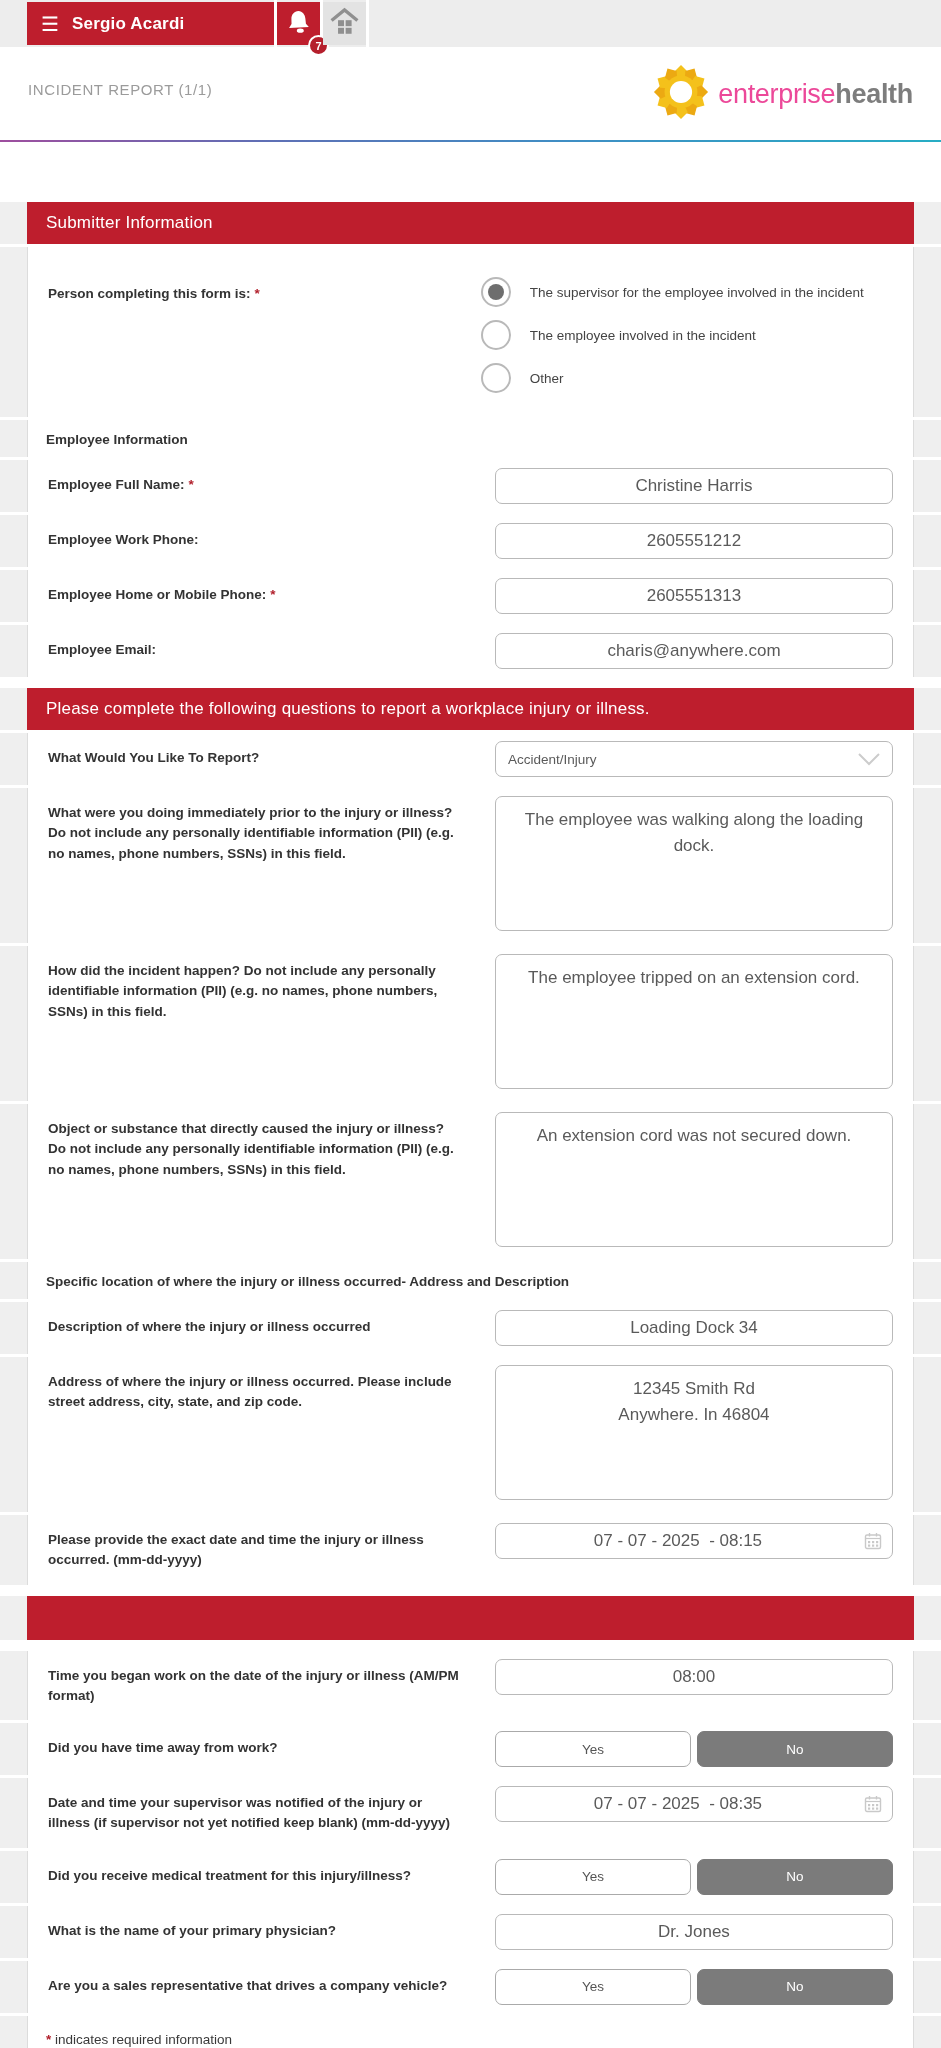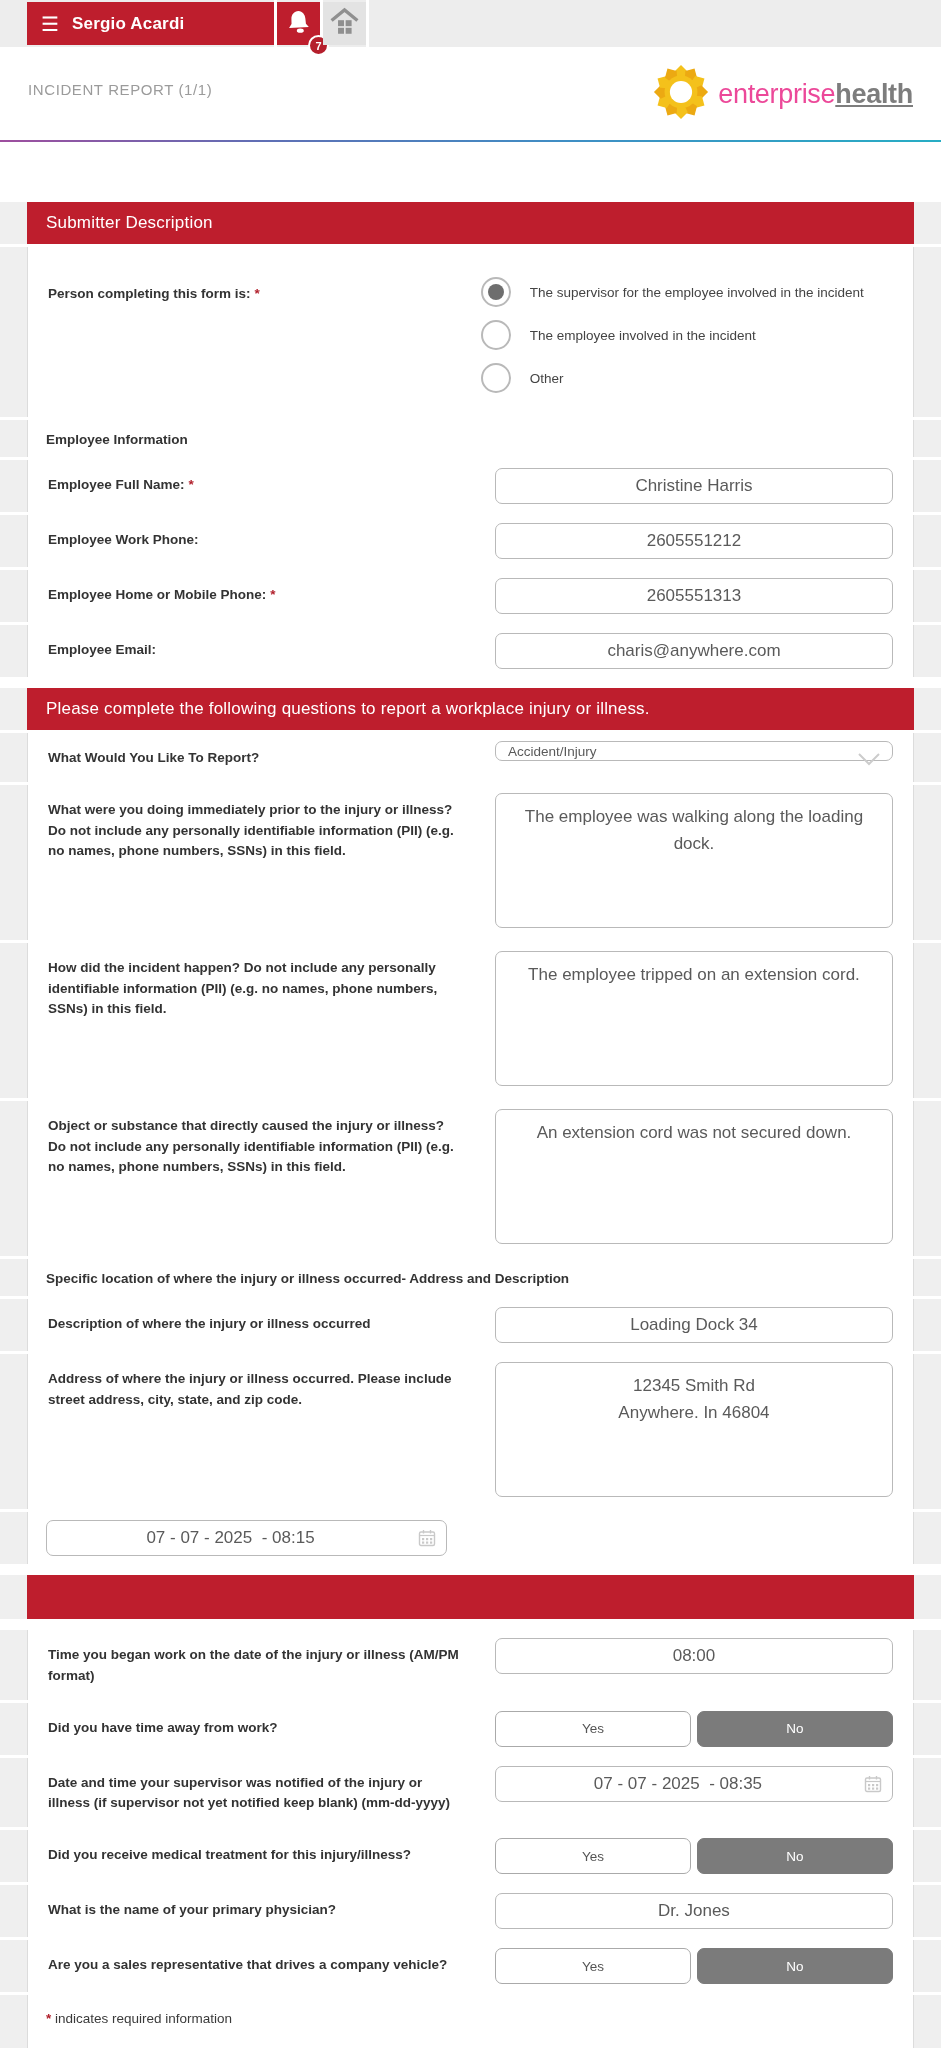--- a/index.html
+++ b/index.html
@@ -22,21 +22,21 @@
   .badge{position:absolute;right:-9px;bottom:-11px;width:21px;height:21px;border-radius:50%;
          background:var(--badge);border:2px solid #fff;color:#fff;font-size:11px;font-weight:bold;
          display:flex;align-items:center;justify-content:center;}
 
   
   .pagehead{height:93px;position:relative;background:#fff;}
   .pagetitle{position:absolute;left:28px;top:34px;font-size:15px;letter-spacing:.6px;color:#9b9b9b;}
   .brand{position:absolute;right:28px;top:16px;display:flex;align-items:center;gap:8px;}
   .brandtext{font-size:27px;letter-spacing:-.3px;}
   .brandlight{color:#ec4899;}
-  .brandbold{color:#7d7d7d;font-weight:bold;text-decoration:underline;}
+  .brandbold{color:#7d7d7d;font-weight:bold;}
   .gradline{height:2px;background:linear-gradient(90deg,#9e4e9e 0%,#5f6fb5 28%,#3f8ec4 60%,#27adc4 100%);}
   .whitegap{height:60px;background:#fff;}
 
   
   .band{position:relative;margin:0 27px 3px;background:#fff;border-left:1px solid #dcdcdc;border-right:1px solid #dcdcdc;}
   .band::before,.band::after{content:"";position:absolute;top:0;bottom:0;width:27px;background:#efefef;}
   .band::before{left:-28px;}
   .band::after{right:-28px;}
   .band.redbar{background:var(--red);border-color:var(--red);color:#fff;padding:11px 18px;font-size:17px;letter-spacing:.2px;}
   .band.redbar.empty{height:44px;padding:0;}
@@ -44,21 +44,21 @@
 
   .row{display:flex;padding:8px 20px 8px 18px;}
   .lbl{width:452px;padding:7px 34px 6px 2px;font-weight:bold;font-size:13.5px;color:#333;line-height:1.5;}
   .ctl{width:401px;position:relative;}
   .req{color:#b1202c;font-weight:bold;margin-left:4px;}
   .heading-band{padding:12px 18px 10px;font-weight:bold;font-size:13.5px;color:#333;}
 
   .tb{width:100%;height:36px;border:1px solid #b9b9b9;border-radius:7px;padding:0 12px;font-size:17px;
       color:#5a5a5a;background:#fff;font-family:inherit;outline:none;text-align:center;}
   textarea.tb{height:135px;padding:10px 12px;resize:none;line-height:1.55;}
-  .selectbox{width:100%;height:20px;border:1px solid #b9b9b9;border-radius:7px;padding:0 40px 0 12px;
+  .selectbox{width:100%;height:36px;border:1px solid #b9b9b9;border-radius:7px;padding:0 40px 0 12px;
              font-size:13.5px;color:#5a5a5a;display:flex;align-items:center;cursor:pointer;background:#fff;}
   .chev{position:absolute;right:12px;top:11px;}
   .dateinput{padding-right:44px;}
   .calicon{position:absolute;right:11px;top:9px;cursor:pointer;}
 
   
   .radioband{padding:18px 20px 24px 18px;}
   .radiorow{display:flex;align-items:center;gap:19px;margin-bottom:13px;cursor:pointer;}
   .radio{width:30px;height:30px;border:2px solid #b9b9b9;border-radius:50%;position:relative;flex:none;background:#fff;}
   .radio.sel::after{content:"";position:absolute;inset:5px;border-radius:50%;background:#6e6e6e;}
@@ -151,21 +151,21 @@
           <circle cx="30" cy="30" r="11.5" fill="#fff"></circle>
         </g>
       </svg>
     </span>
     <span class="brandtext"><span class="brandlight">enterprise</span><span class="brandbold">health</span></span>
   </div>
 </div>
 <div class="gradline"></div>
 <div class="whitegap"></div>
 
-<div class="band redbar">Submitter Description</div>
+<div class="band redbar">Submitter Information</div>
 
 <div class="band radioband">
   <div class="row" style="padding:0;margin-top:12px;">
     <div class="lbl"><span>Person completing this form is:</span><span class="req">*</span></div>
     <div class="ctl" style="width:430px;">
       <div class="radiorow">
         <span class="radio sel"></span>
         <span class="radiolabel">The supervisor for the employee involved in the incident</span>
       </div>
       <div class="radiorow">
@@ -260,20 +260,21 @@
 <div class="band">
   <div class="row">
     <div class="lbl">Address of where the injury or illness occurred. Please include street address, city, state, and zip code.</div>
     <div class="ctl"><textarea class="tb" style="">12345 Smith Rd
 Anywhere. In 46804</textarea></div>
   </div>
 </div>
 
 <div class="band">
   <div class="row">
+    <div class="lbl">Please provide the exact date and time the injury or illness occurred. (mm-dd-yyyy)</div>
     <div class="ctl">
       <input class="tb dateinput" value="07 - 07 - 2025  - 08:15" style="">
       <span class="calicon">
         <svg width="18" height="18" viewBox="0 0 18 18">
           <rect x="1.5" y="3" width="15" height="13.5" rx="1.5" fill="none" stroke="#c9c9c9" stroke-width="1.4"></rect>
           <line x1="5.5" y1="1" x2="5.5" y2="4.5" stroke="#c9c9c9" stroke-width="1.4"></line>
           <line x1="12.5" y1="1" x2="12.5" y2="4.5" stroke="#c9c9c9" stroke-width="1.4"></line>
           <line x1="1.5" y1="6.5" x2="16.5" y2="6.5" stroke="#c9c9c9" stroke-width="1.2"></line>
           <rect x="4" y="9" width="2.2" height="2.2" fill="#c9c9c9"></rect>
             <rect x="8" y="9" width="2.2" height="2.2" fill="#c9c9c9"></rect>

